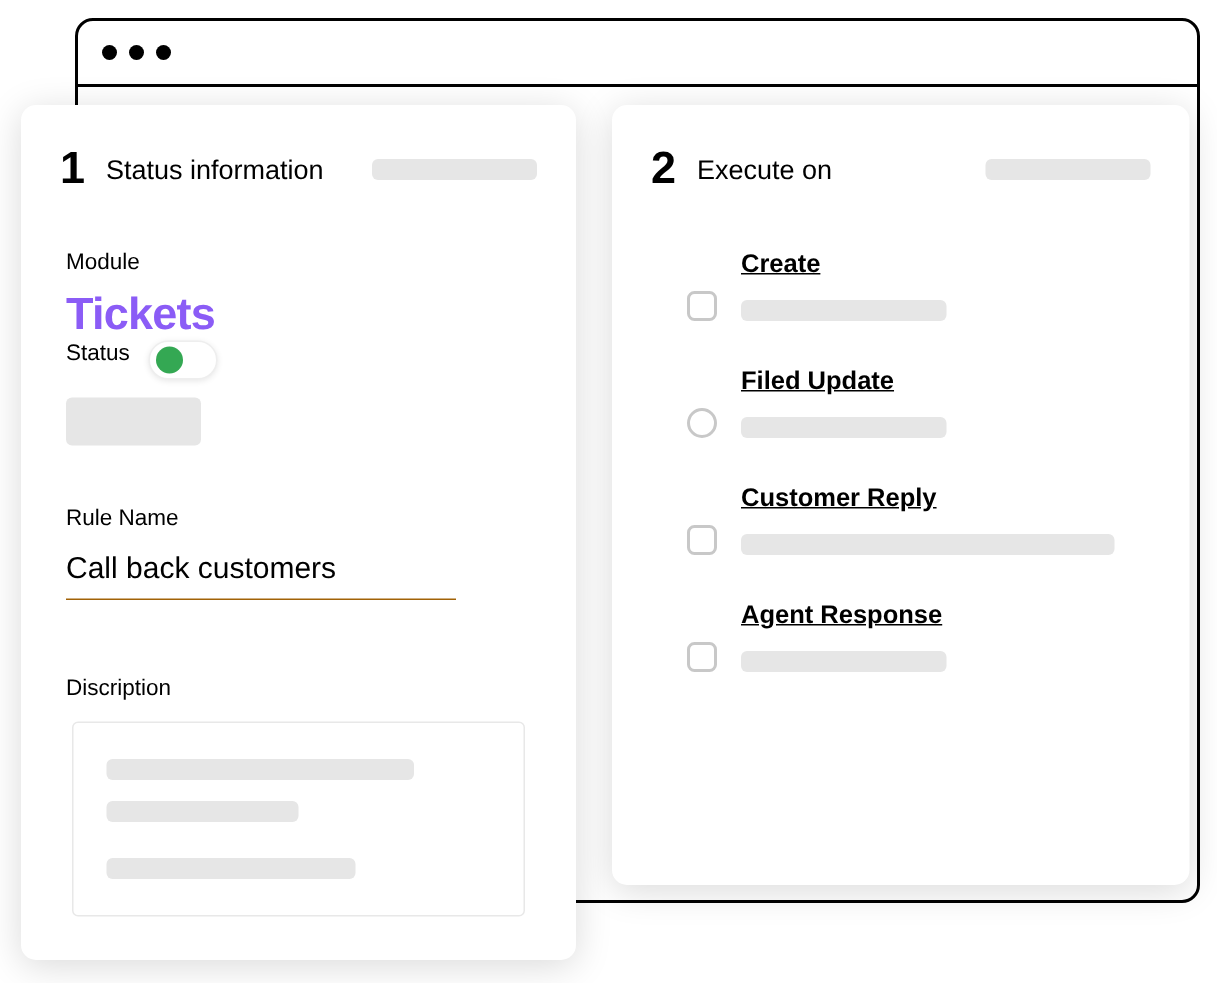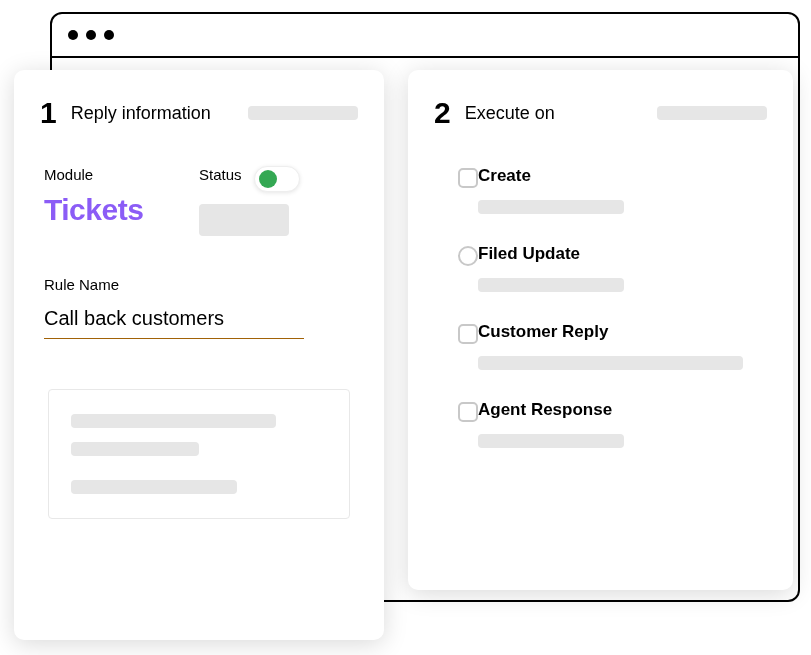--- a/index.html
+++ b/index.html
@@ -74,20 +74,21 @@
   .skel {
     background: #e6e6e6;
     border-radius: 4px;
   }
   .panel-head .skel { width: 110px; height: 14px; margin-left: auto; }
   .row-top {
     display: flex;
     align-items: flex-start;
     padding: 0 4px;
     margin-bottom: 40px;
+    flex-direction: column;
   }
   .col-module { flex: 1; }
   .col-status { flex: 1; display:flex; flex-direction:column; gap:12px; }
   .label-sm { font-size: 15px; color:#000; margin-bottom: 10px; }
   .module-val { font-size: 30px; font-weight: 700; color:#8b5cf6; letter-spacing:-0.5px; }
   .status-row { display:flex; gap:12px; }
   .toggle {
     position: relative;
     width: 46px; height: 26px;
     border-radius: 13px;
@@ -120,23 +121,25 @@
     padding: 24px 22px;
     display:flex; flex-direction:column; gap:14px;
   }
   .desc-box .skel { height: 14px; }
   .desc-box .ln1 { width: 80%; }
   .desc-box .ln2 { width: 50%; }
   .desc-box .ln3 { width: 65%; margin-top: 10px; }
 
   .option {
     display:flex;
-    align-items:flex-start;
+    align-items:flex-end;
+    gap: 16px;
     padding: 0 24px;
     margin-bottom: 30px;
+    text-decoration: underline;
   }
   .chk {
     width: 20px; height: 20px;
     border: 2px solid #c8c8c8;
     border-radius: 5px;
     margin-top: 2px;
     flex-shrink: 0;
     cursor:pointer;
   }
   .chk.round { border-radius: 50%; }
@@ -153,21 +156,21 @@
   <div class="titlebar">
     <span class="dot"></span>
     <span class="dot"></span>
     <span class="dot"></span>
   </div>
 </div>
 
 <div class="panel panel-left">
   <div class="panel-head">
     <span class="step-num">1</span>
-    <span class="panel-title">Reply information</span>
+    <span class="panel-title">Status information</span>
     <span class="skel"></span>
   </div>
 
   <div class="row-top">
     <div class="col-module">
       <div class="label-sm">Module</div>
       <div class="module-val">Tickets</div>
     </div>
     <div class="col-status">
       <div class="status-row">
@@ -177,20 +180,21 @@
       <div class="skel skel-lg"></div>
     </div>
   </div>
 
   <div class="field">
     <div class="label-sm">Rule Name</div>
     <span class="field-val">Call back customers</span>
   </div>
 
   <div class="field" style="margin-bottom:0">
+    <div class="label-sm">Discription</div>
     <div class="desc-box">
       <span class="skel ln1"></span>
       <span class="skel ln2"></span>
       <span class="skel ln3"></span>
     </div>
   </div>
 </div>
 
 <div class="panel panel-right">
   <div class="panel-head">

